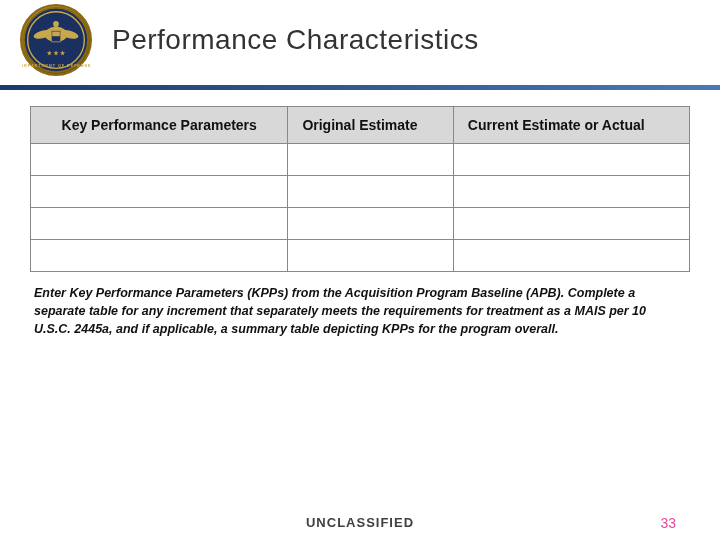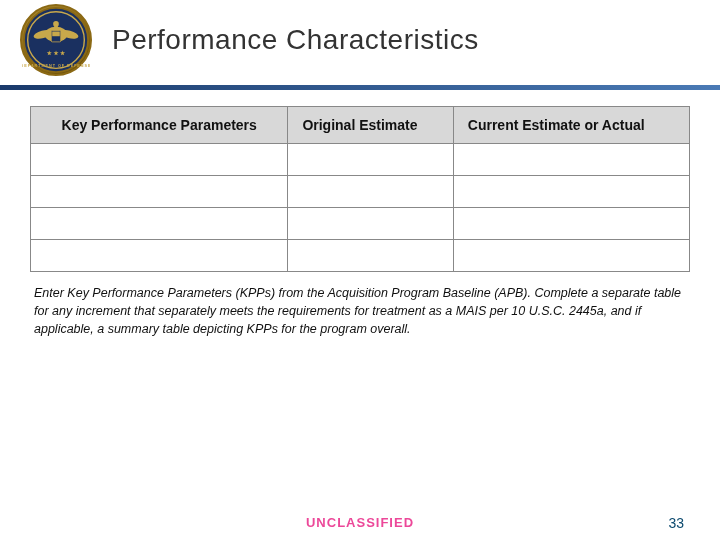--- a/index.html
+++ b/index.html
@@ -76,45 +76,46 @@
       background: #ffffff;
     }
 
     
     .instruction-text {
       font-size: 12.5px;
       color: #111;
       font-style: italic;
       line-height: 1.45;
       padding: 0 4px;
+      font-weight: bold;
     }
 
     
     .footer {
       position: absolute;
       bottom: 10px;
       left: 0;
       right: 0;
       display: flex;
       justify-content: center;
       align-items: center;
     }
 
     .unclassified-label {
       font-size: 13px;
       font-weight: bold;
-      color: #ec4899;
+      color: #404040;
       letter-spacing: 1px;
     }
 
     .page-number {
       position: absolute;
-      right: 36px;
+      right: 44px;
       font-size: 14px;
-      color: #0c4a6e;
+      color: #ec4899;
     }
 
     
     .seal-circle {
       border-radius: 50%;
       background: radial-gradient(circle at 40% 35%, #c8a84b, #8b6914 60%, #4a3700);
       border: 2px solid #8b6914;
       display: flex;
       align-items: center;
       justify-content: center;

